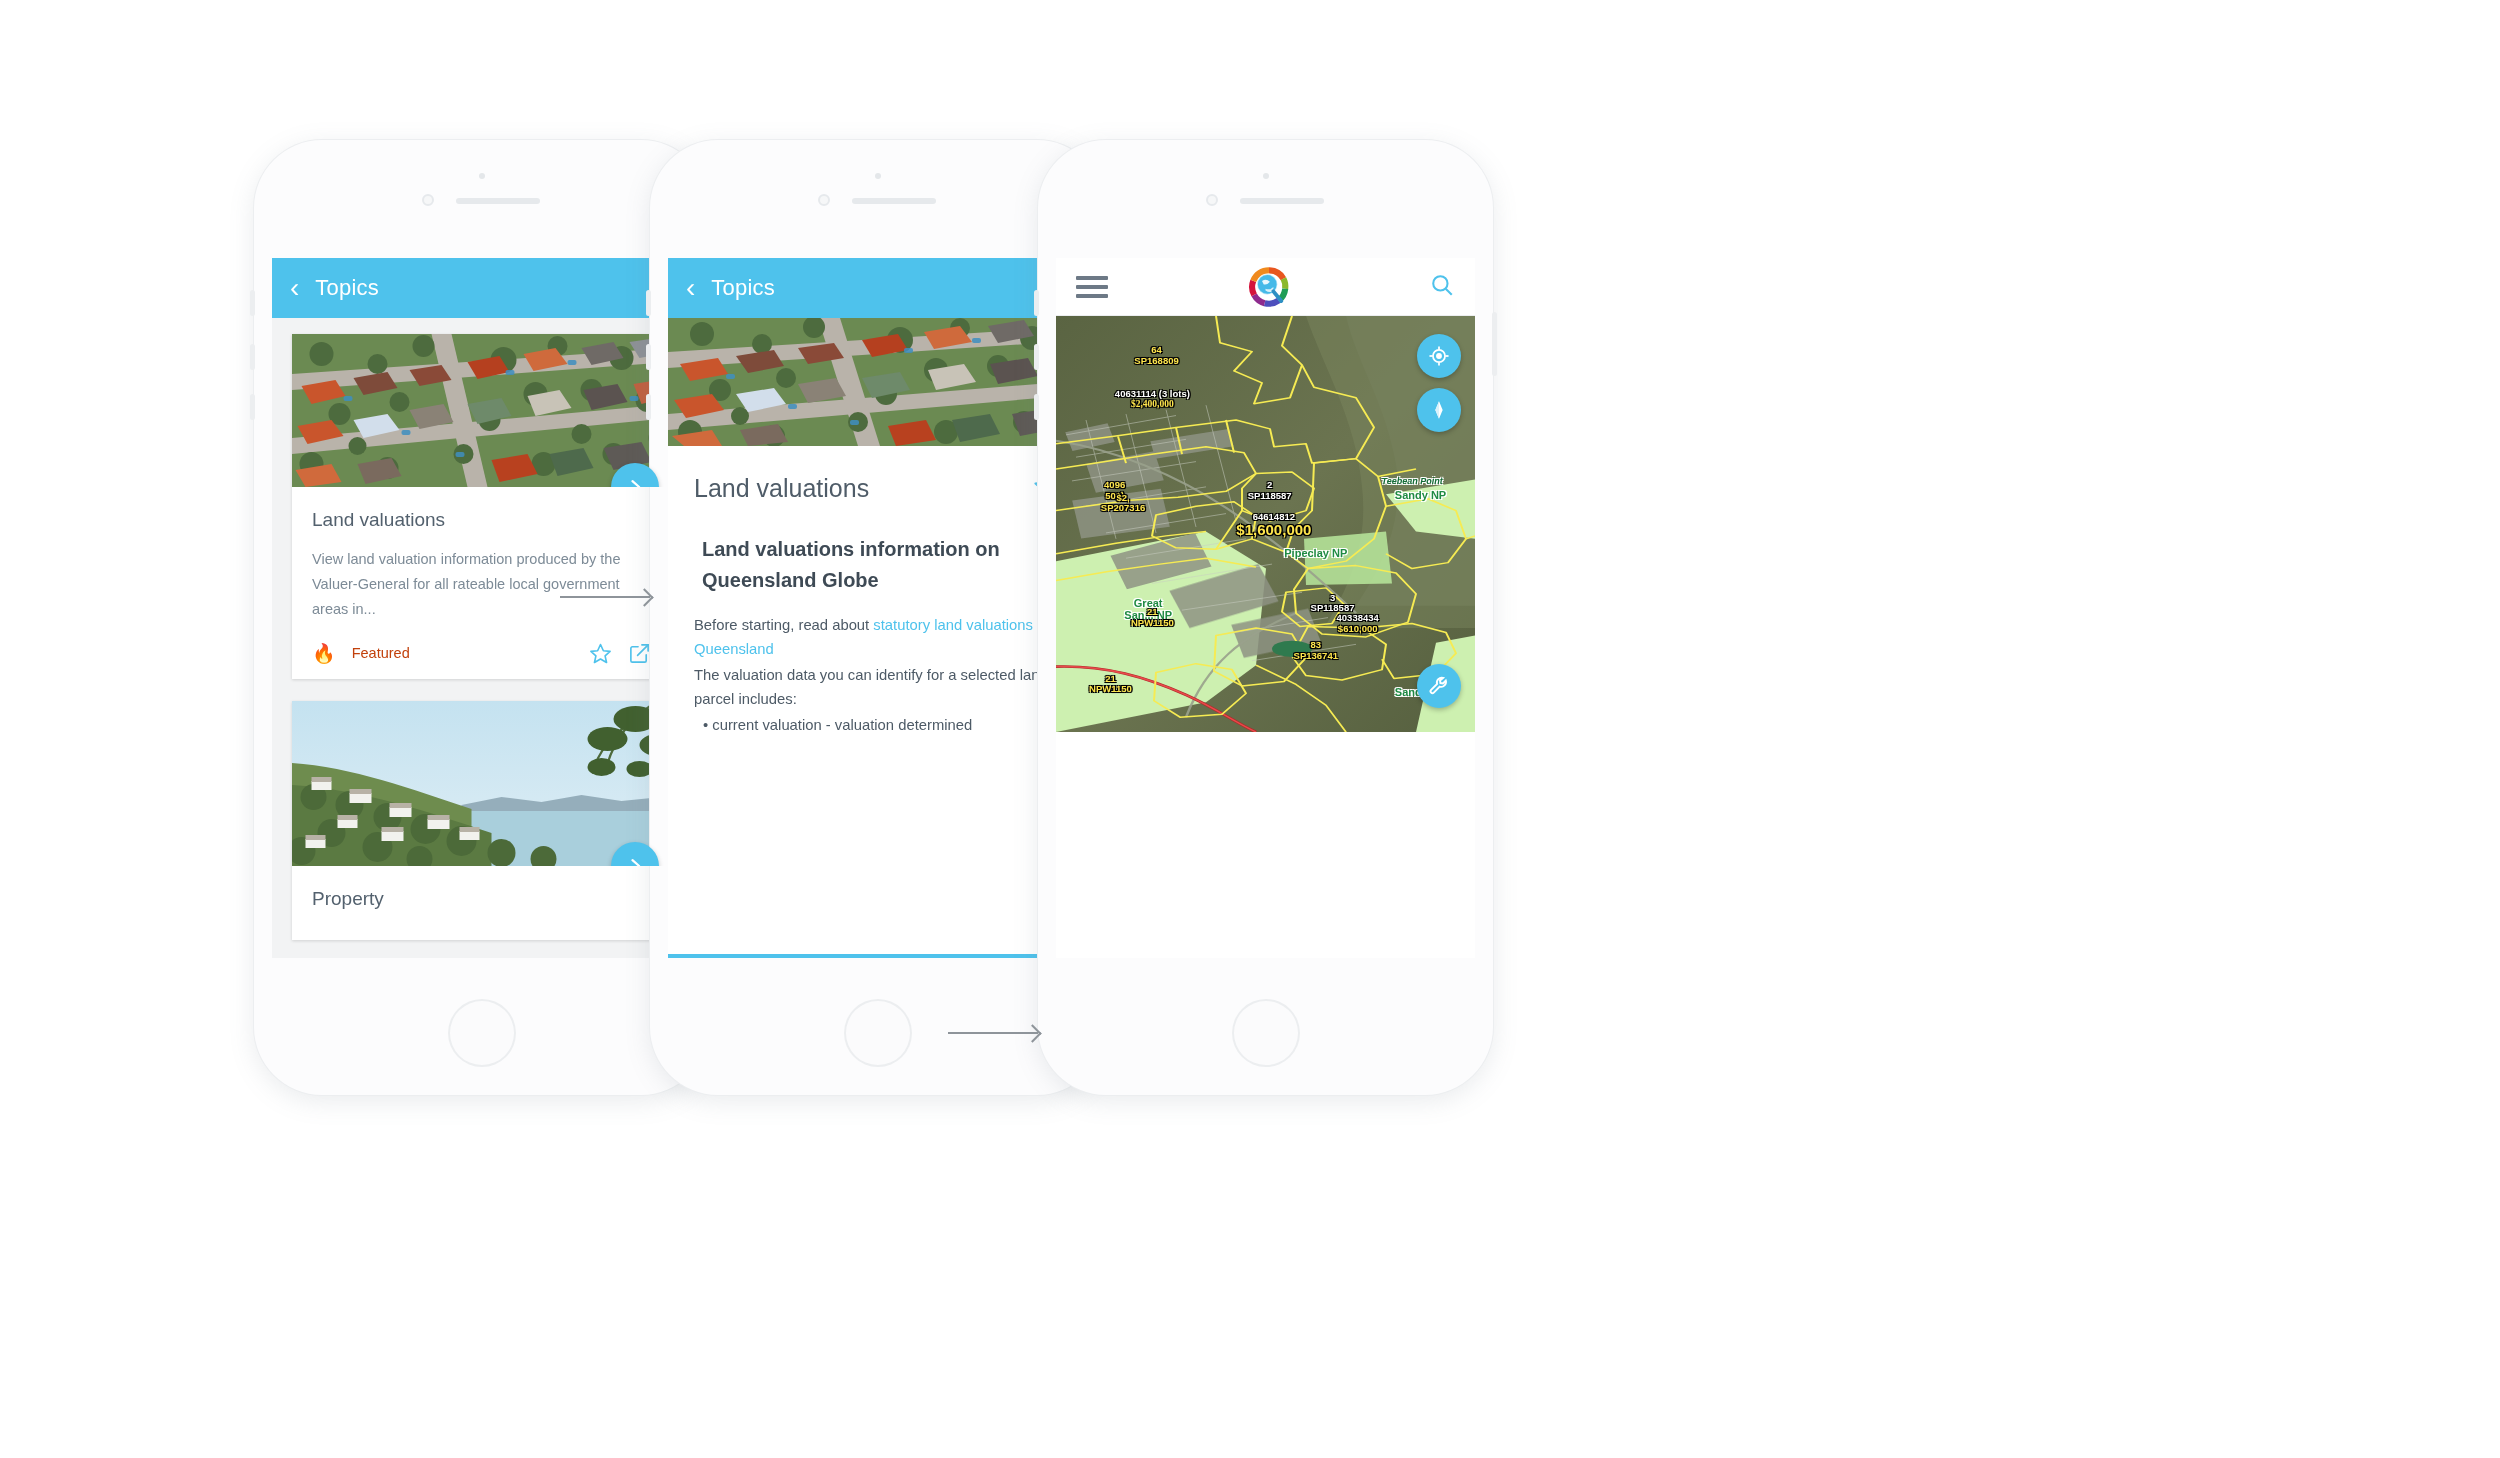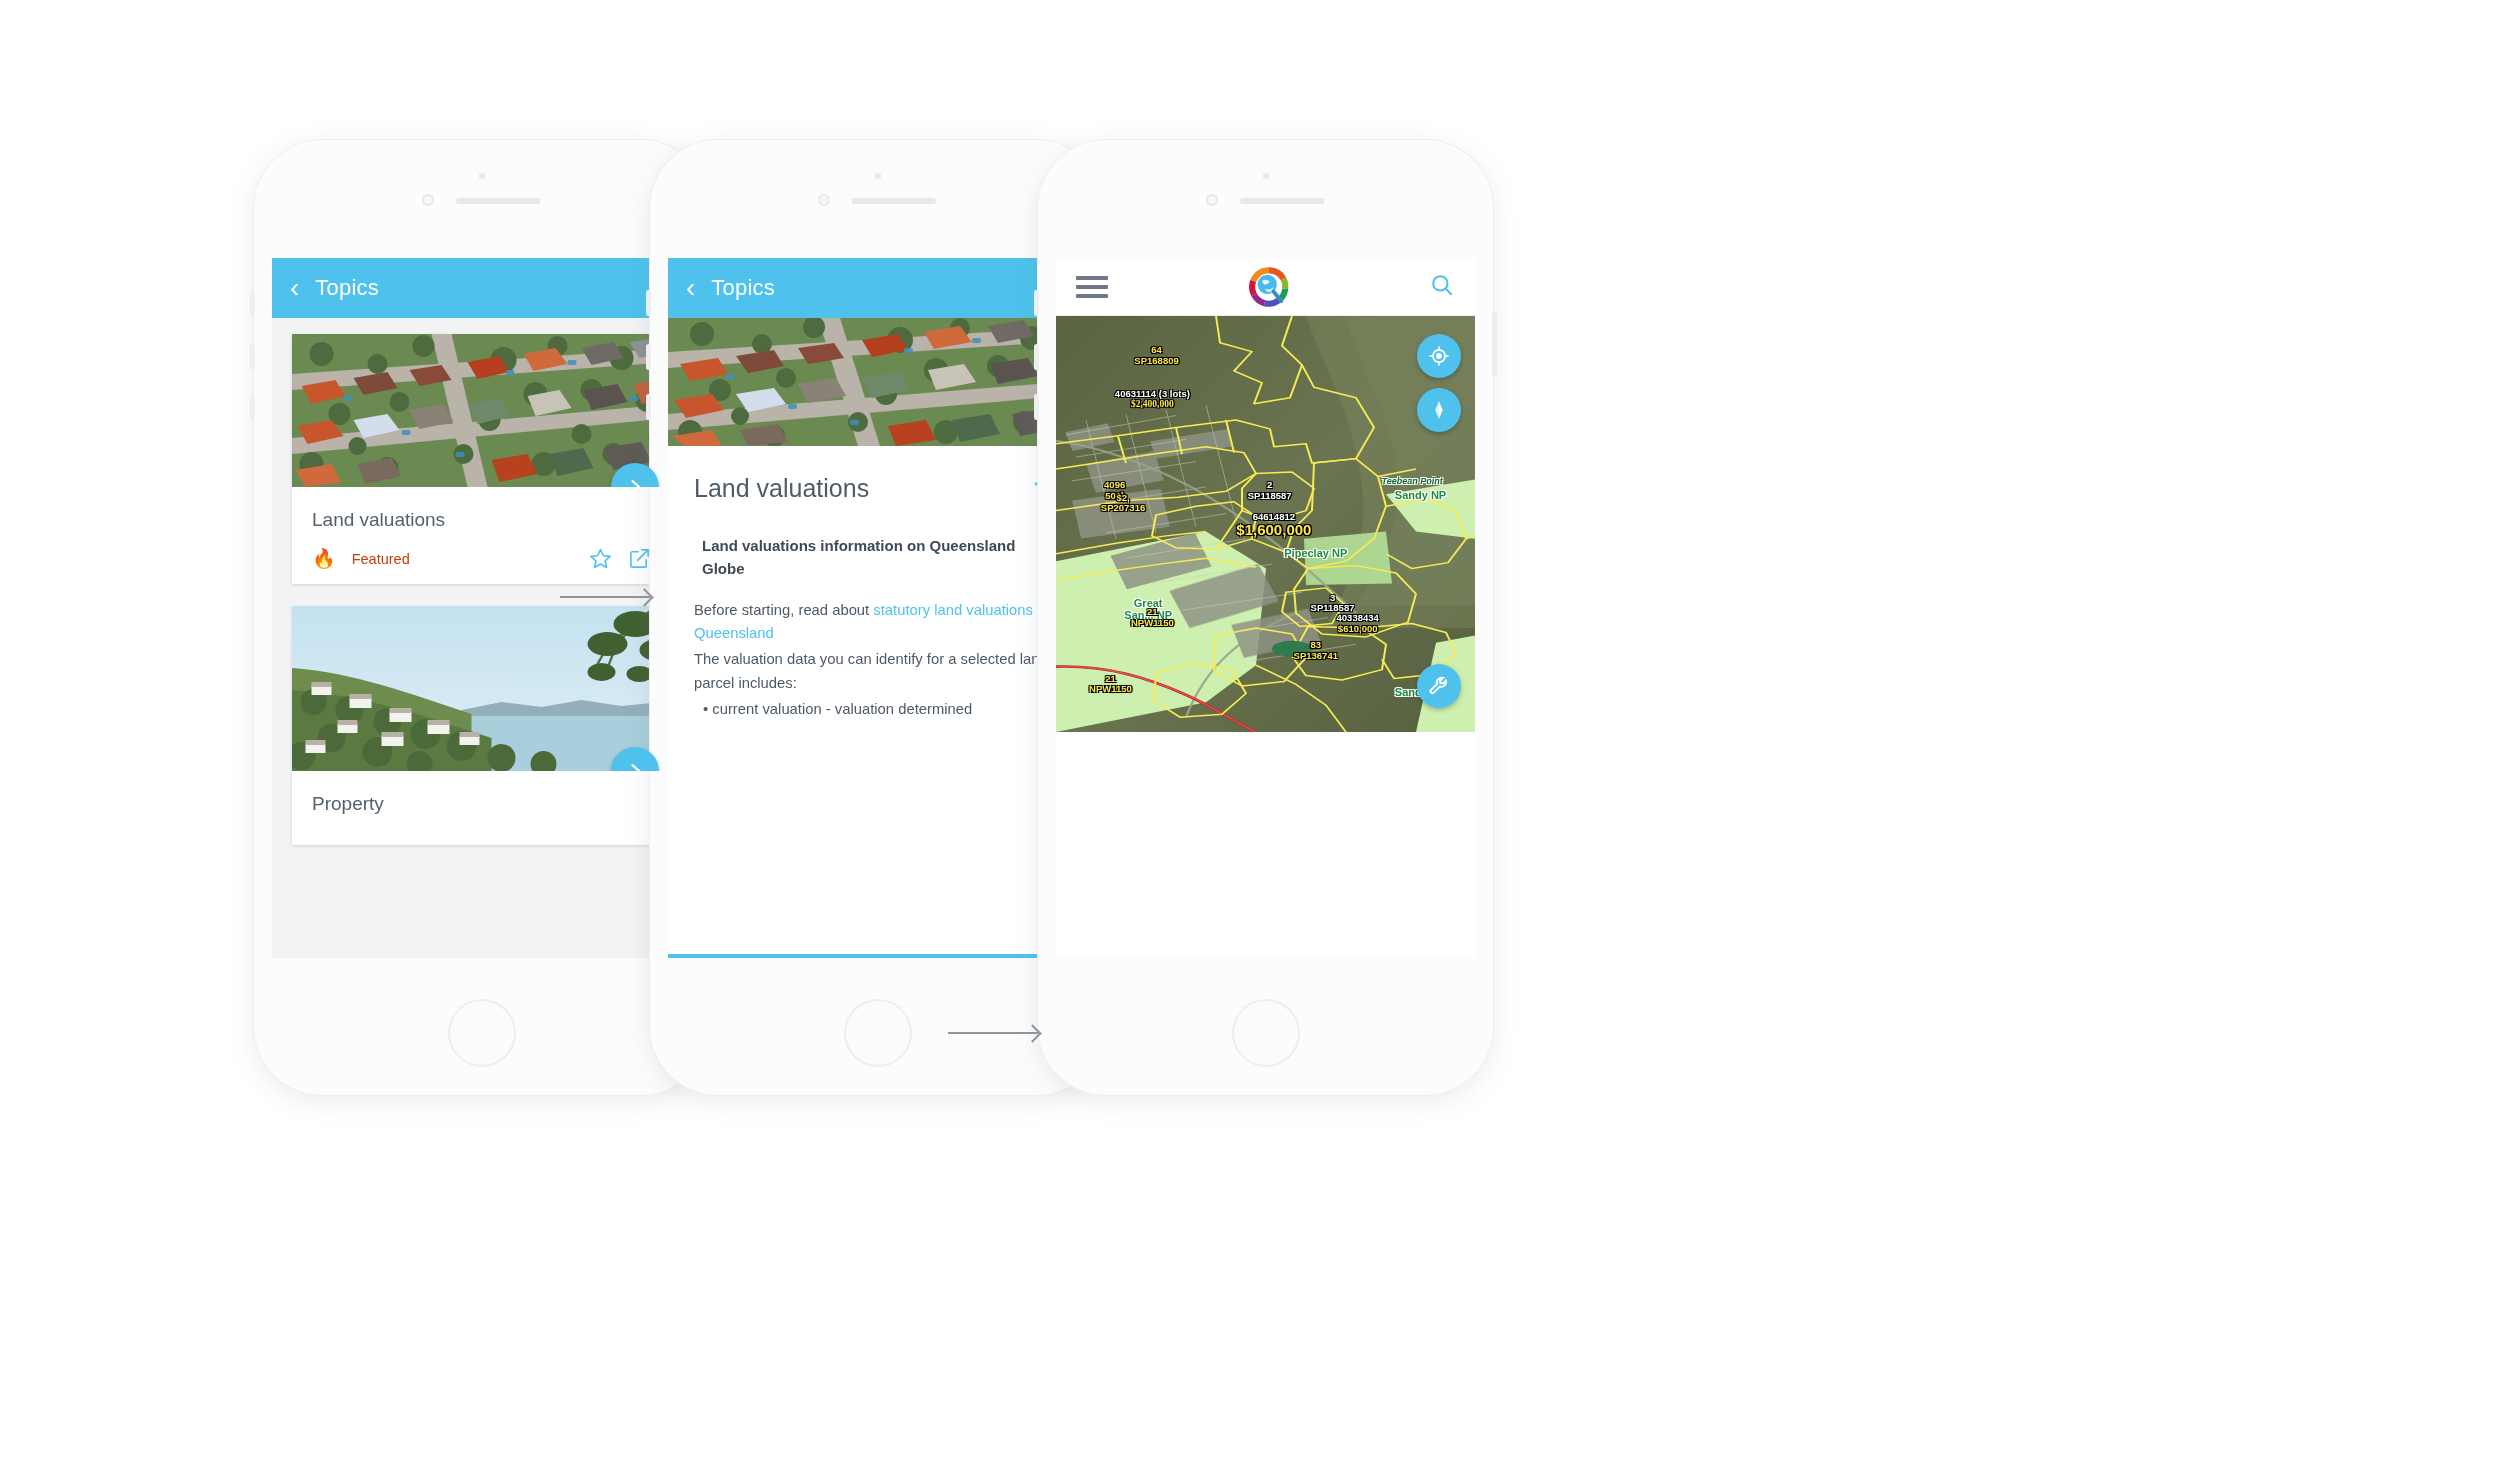--- a/index.html
+++ b/index.html
@@ -50,21 +50,21 @@
   .flame{font-size:19px;color:#222;line-height:1;margin-right:16px;}
   .feat-label{font-size:14.5px;color:#c2410c;}
   .card-foot .spacer{flex:1;}
   .ico-star,.ico-ext{width:23px;height:23px;margin-left:16px;display:block;}
 
   
   .hero{height:128px;overflow:hidden;position:relative;}
   .detail{padding:0 26px;box-sizing:border-box;background:#fff;height:572px;overflow:hidden;position:relative;}
   .detail-head{display:flex;align-items:center;padding:26px 0 8px 0;}
   .detail-head h1{font-size:25px;font-weight:400;color:#4f5c68;margin:0;flex:1;}
-  .sub-h{font-size:15px;font-weight:700;color:#3e4a55;line-height:1.55;margin:22px 0 18px 8px;}
+  .sub-h{font-size:20px;font-weight:700;color:#3e4a55;line-height:1.55;margin:22px 0 18px 8px;}
   .body-p{font-size:14.8px;line-height:1.62;color:#4d5a66;margin:0 0 2px 0;}
   .body-p a{color:#4ec2ec;text-decoration:none;}
   .bullets{margin:0;padding:0 0 0 20px;list-style:none;}
   .bullets li{font-size:14.8px;line-height:1.62;color:#4d5a66;text-indent:-11px;}
   .bullets li:before{content:"• ";}
   .launch{position:absolute;left:0;right:0;bottom:0;height:64px;background:#4ec2ec;color:#fff;
           display:flex;align-items:center;justify-content:center;gap:14px;letter-spacing:.7px;font-size:16px;font-weight:400;}
 
   
   .globebar{height:58px;background:#fff;display:flex;align-items:center;padding:0 20px;box-sizing:border-box;
@@ -186,20 +186,21 @@
               </g>
             </svg>
             <div class="fab-next">
               <svg viewBox="0 0 24 24" fill="none" stroke="#fff" stroke-width="2.6" stroke-linecap="round" stroke-linejoin="round">
                 <polyline points="9,5 17,12 9,19"></polyline>
               </svg>
             </div>
           </div>
           <div class="card-body">
             <p class="card-title">Land valuations</p>
+            <p class="card-desc">View land valuation information produced by the Valuer-General for all rateable local government areas in...</p>
             <div class="card-foot">
               <span class="flame">🔥</span>
               <span class="feat-label">Featured</span>
               <span class="spacer"></span>
               <span>
                 <svg class="ico-star" viewBox="0 0 24 24" fill="none" stroke="#4ec2ec" stroke-width="1.7" stroke-linejoin="round">
                   <polygon points="12,2.6 15,9.1 22,9.8 16.8,14.5 18.3,21.4 12,17.8 5.7,21.4 7.2,14.5 2,9.8 9,9.1"></polygon>
                 </svg>
               </span>
               <span>

